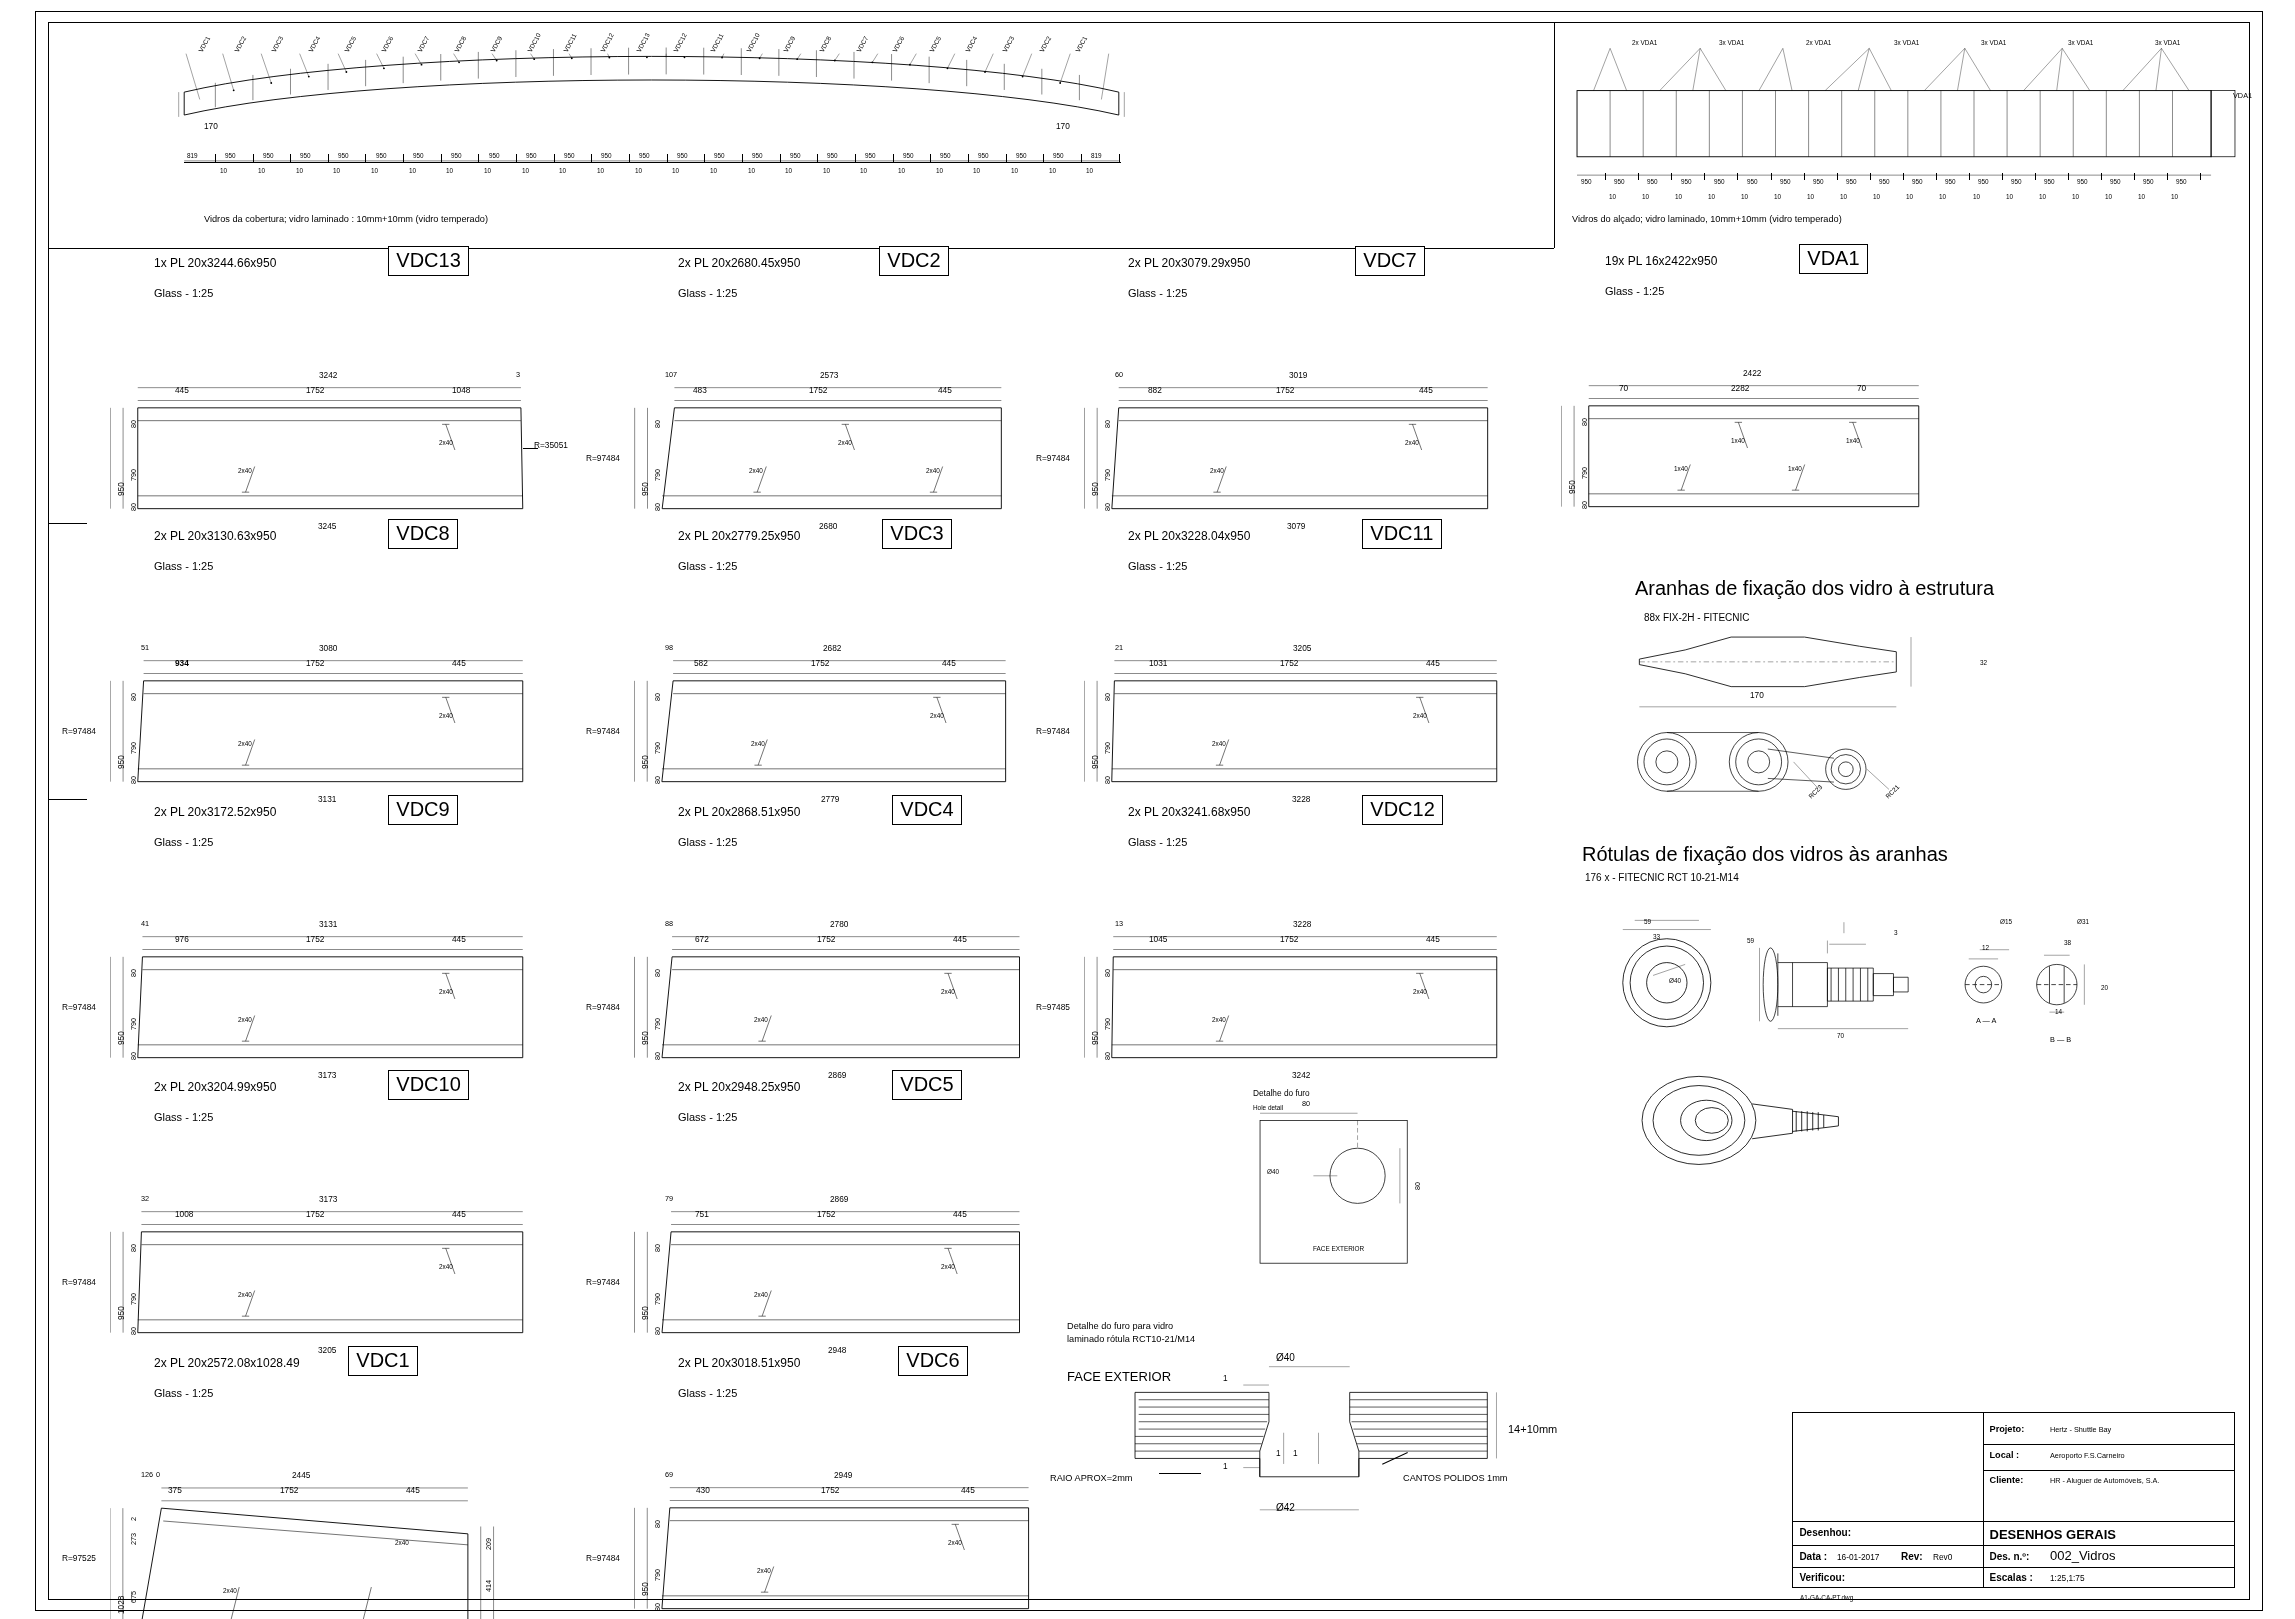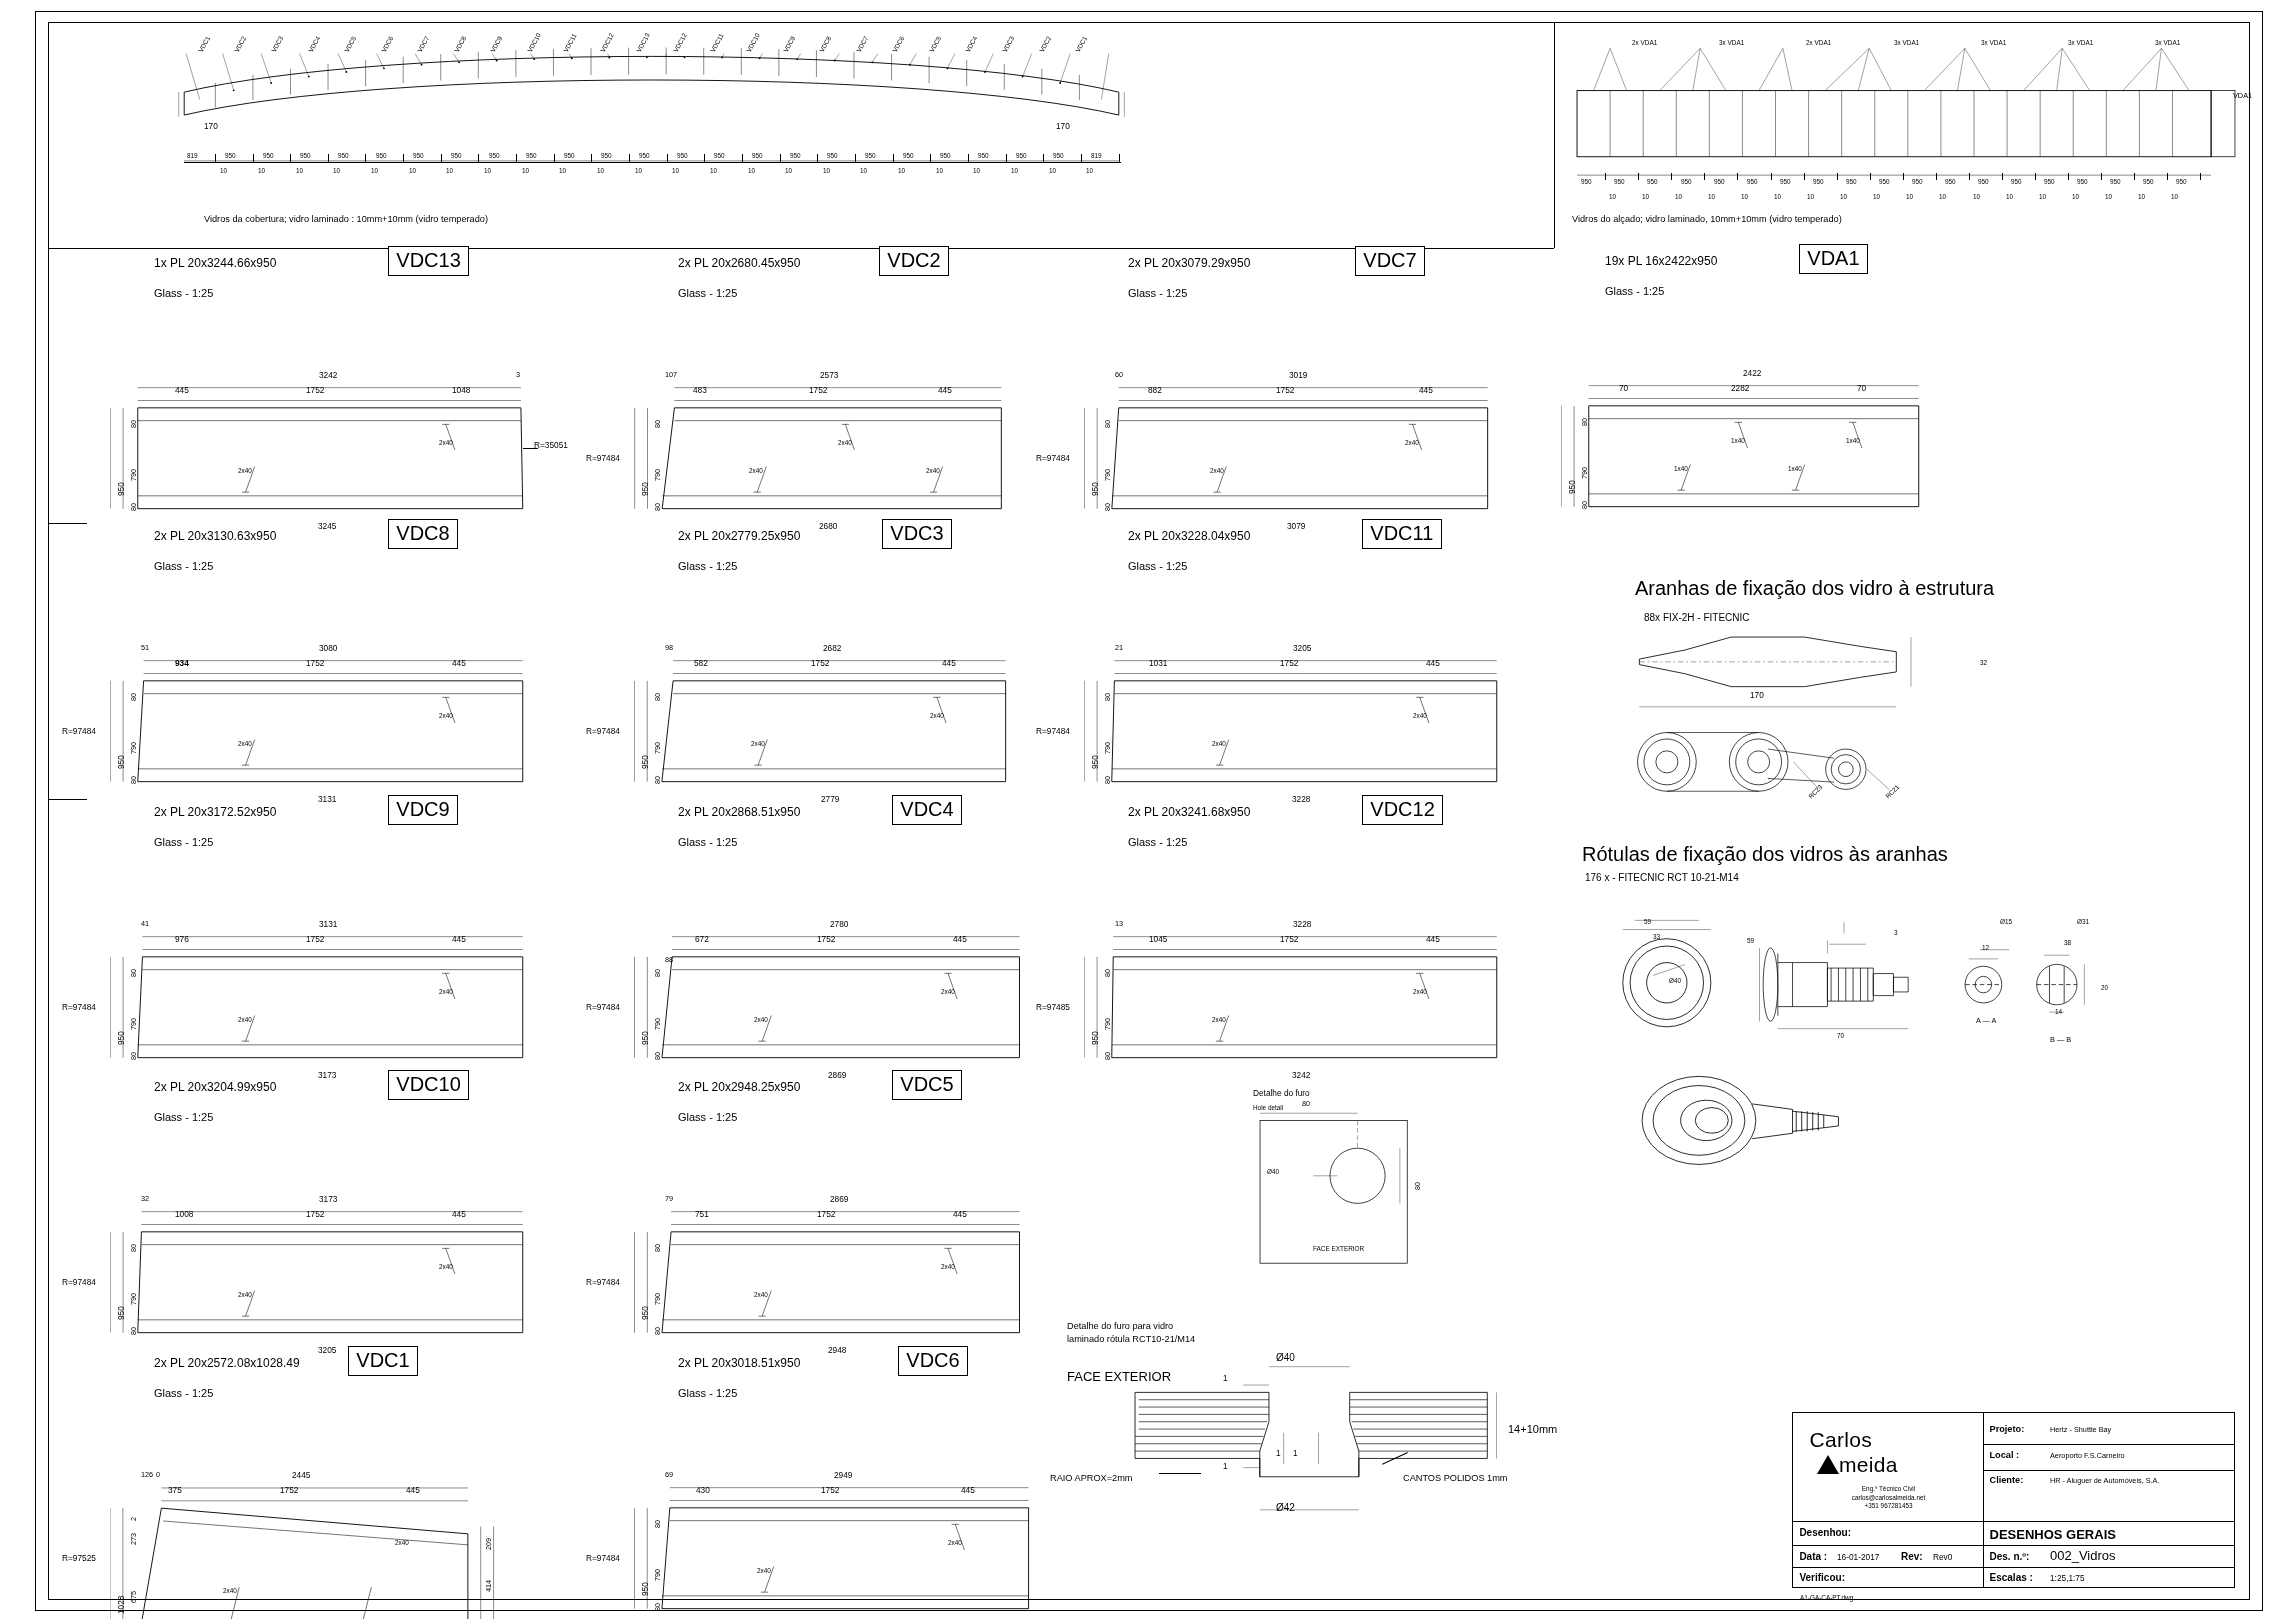--- a/index.html
+++ b/index.html
@@ -647,21 +647,21 @@
           <line x1="41" y1="102" x2="420" y2="102" stroke="#000" stroke-width="0.5"></line>
           <line x1="30" y1="244" x2="420" y2="244" stroke="#000" stroke-width="0.5"></line>
           <line x1="14" y1="110" x2="14" y2="220" stroke="#000" stroke-width="0.5"></line>
           <line x1="0" y1="110" x2="0" y2="220" stroke="#000" stroke-width="0.5"></line>
           <line x1="139.20000000000002" y1="202" x2="149.20000000000002" y2="174" stroke="#000" stroke-width="0.6"></line>
           <line x1="135.20000000000002" y1="202" x2="143.20000000000002" y2="202" stroke="#000" stroke-width="0.6"></line>
           <line x1="342" y1="128" x2="352" y2="156" stroke="#000" stroke-width="0.6"></line>
           <line x1="338" y1="128" x2="346" y2="128" stroke="#000" stroke-width="0.6"></line>
         </svg>
         <div class="lbl t9" style="left: 196px; top: 132px;">2780</div>
-        <div class="lbl t8" style="left: 31px; top: 132px; margin-top: 36px;">88</div>
+        <div class="lbl t8" style="left: 31px; top: 132px;">88</div>
         <div class="lbl t9" style="left: 61px; top: 147px;">672</div>
         <div class="lbl t9" style="left: 183px; top: 147px;">1752</div>
         <div class="lbl t9" style="left: 319px; top: 147px;">445</div>
         <div class="lbl t9" style="left: 194px; top: 283px;">2869</div>
         <div class="lbl t8" style="left: 20px; top: 189px; transform: rotate(-90deg); transform-origin: 0px 0px;">80</div>
         <div class="lbl t8" style="left: 20px; top: 242px; transform: rotate(-90deg); transform-origin: 0px 0px;">790</div>
         <div class="lbl t8" style="left: 20px; top: 272px; transform: rotate(-90deg); transform-origin: 0px 0px;">80</div>
         <div class="lbl t9" style="left: 7.3px; top: 257px; transform: rotate(-90deg); transform-origin: 0px 0px;">950</div>
         <div class="lbl t9" style="left: -48px; top: 215px;">R=97484</div>
         <div class="lbl t7" style="left: 120px; top: 228px;">2x40</div>
@@ -1021,30 +1021,20 @@
   <div class="lbl t10" style="left:1403px;top:1473px;">CANTOS POLIDOS 1mm</div>
   <div class="lbl t9" style="left:1223px;top:1374px;">1</div>
   <div class="lbl t9" style="left:1223px;top:1462px;">1</div>
   <div class="lbl t9" style="left:1276px;top:1449px;">1</div>
   <div class="lbl t9" style="left:1293px;top:1449px;">1</div>
   <div style="position:absolute;left:1159px;top:1473px;width:42px;height:0;border-top:0.5px solid #000;"></div>
   <div style="position:absolute;left:1381px;top:1458px;width:27.5px;height:0;border-top:0.5px solid #000;transform:rotate(-25deg);"></div>
 
   <div class="tb">
     <div class="col-l">
-      <div class="logo-wrap">
-        <div class="logo-c">Carlos</div>
-        <div class="logo-tri"></div>
-        <div class="logo-a">meida</div>
-        <div class="logo-sub">
-          <div>Eng.º Técnico Civil</div>
-          <div>carlos@carlosalmeida.net</div>
-          <div>+351 967281453</div>
-        </div>
-      </div>
       <div class="tbrow-line" style="left:0;top:108px;width:190px;"></div>
       <div class="tbcell b" style="left:6.4px;top:114px;font-size:10px;">Desenhou:</div>
       <div class="tbrow-line" style="left:0;top:132px;width:190px;"></div>
       <div class="tbcell b" style="left:6.4px;top:138px;font-size:10px;">Data :</div>
       <div class="tbcell" style="left:44px;top:139px;font-size:8.3px;">16-01-2017</div>
       <div class="tbcell b" style="left:108px;top:138px;font-size:10px;">Rev:</div>
       <div class="tbcell" style="left:140px;top:139px;font-size:8.3px;">Rev0</div>
       <div class="tbrow-line" style="left:0;top:154px;width:190px;"></div>
       <div class="tbcell b" style="left:6.4px;top:159px;font-size:10px;">Verificou:</div>
     </div>

